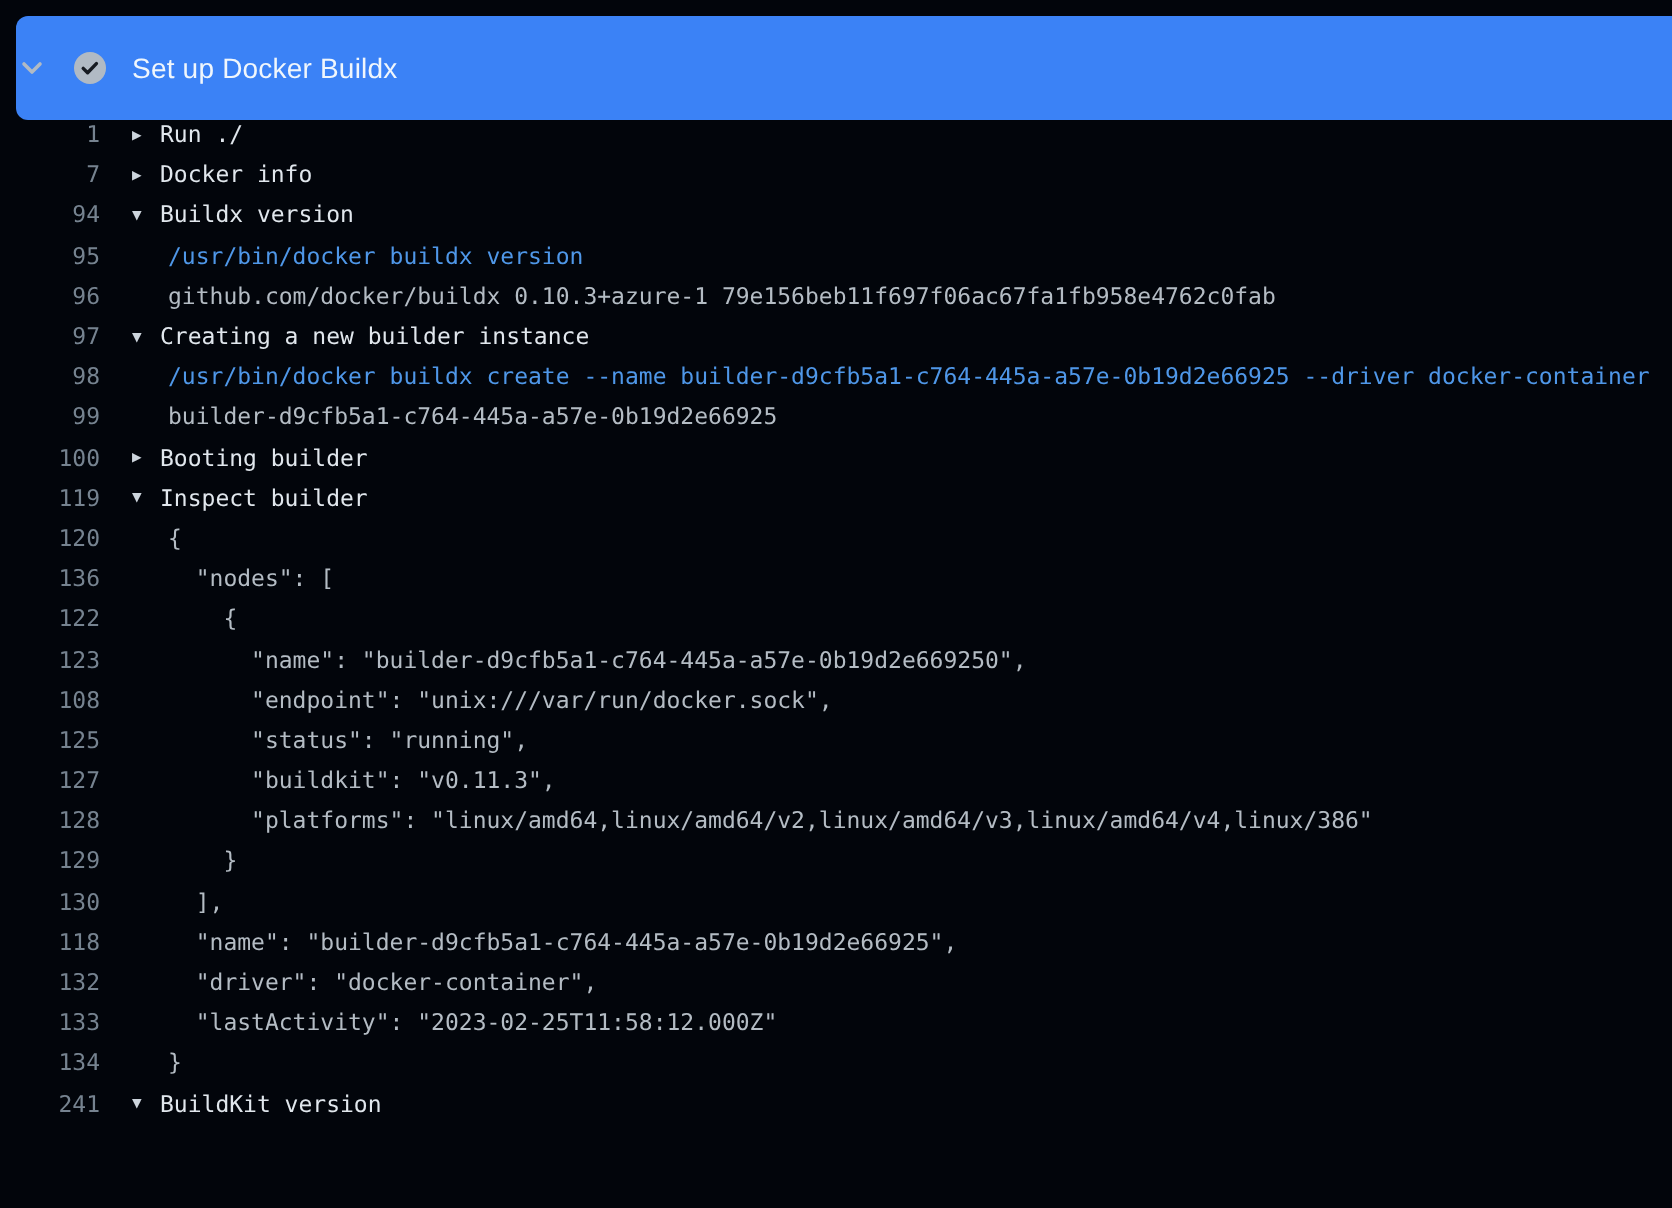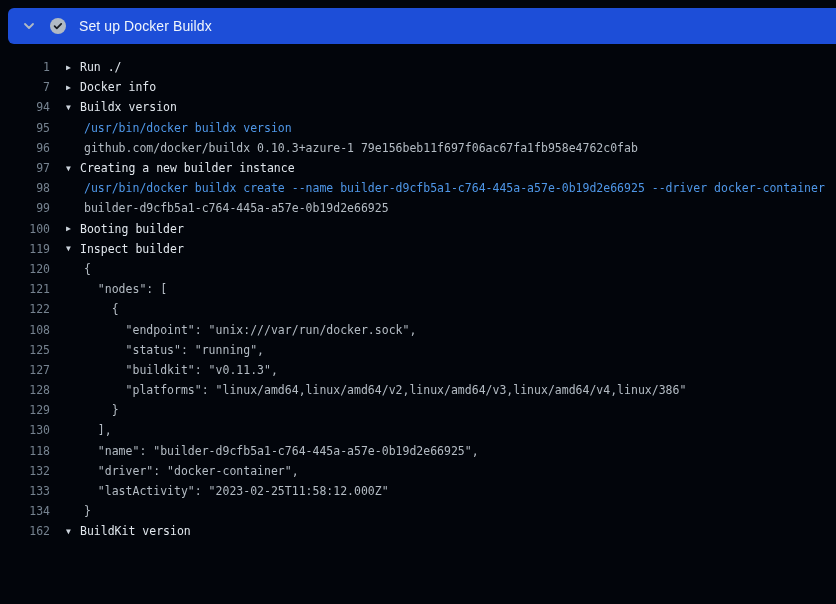--- a/index.html
+++ b/index.html
@@ -5,25 +5,25 @@
   html,body{margin:0;padding:0;}
   body{
     width:836px;height:604px;
     background:#02050b;
     overflow:hidden;
     position:relative;
     font-family:"Liberation Sans",sans-serif;
   }
   .step-header{
     position:absolute;left:8px;top:8px;
-    width:828px;height:36px;
-    background:#1d4ed8;
+    width:828px;height:52px;
+    background:#3b82f6;
     border-radius:6px 0 0 6px;
     display:flex;align-items:center;
-    padding-left:13px;box-sizing:border-box;
+    box-sizing:border-box;
     cursor:pointer;
   }
   .chev{width:16px;height:16px;flex:none;display:block;}
   .status{width:16px;height:16px;flex:none;margin-left:13px;display:block;}
   .step-title{
     margin-left:13px;
     color:#f0f6fc;
     font-size:14px;font-weight:500;
     letter-spacing:.1px;
   }
@@ -83,26 +83,27 @@
     <div class="row group"><span class="num">7</span><span class="content"><span class="arrow">▶</span><span class="txt">Docker info</span></span></div>
     <div class="row group"><span class="num">94</span><span class="content"><span class="arrow">▼</span><span class="txt">Buildx version</span></span></div>
     <div class="row command"><span class="num">95</span><span class="content"><span class="txt">/usr/bin/docker buildx version</span></span></div>
     <div class="row output"><span class="num">96</span><span class="content"><span class="txt">github.com/docker/buildx 0.10.3+azure-1 79e156beb11f697f06ac67fa1fb958e4762c0fab</span></span></div>
     <div class="row group"><span class="num">97</span><span class="content"><span class="arrow">▼</span><span class="txt">Creating a new builder instance</span></span></div>
     <div class="row command"><span class="num">98</span><span class="content"><span class="txt">/usr/bin/docker buildx create --name builder-d9cfb5a1-c764-445a-a57e-0b19d2e66925 --driver docker-container</span></span></div>
     <div class="row output"><span class="num">99</span><span class="content"><span class="txt">builder-d9cfb5a1-c764-445a-a57e-0b19d2e66925</span></span></div>
     <div class="row group"><span class="num">100</span><span class="content"><span class="arrow">▶</span><span class="txt">Booting builder</span></span></div>
     <div class="row group"><span class="num">119</span><span class="content"><span class="arrow">▼</span><span class="txt">Inspect builder</span></span></div>
     <div class="row output"><span class="num">120</span><span class="content"><span class="txt">{</span></span></div>
-    <div class="row output"><span class="num">121</span><span class="content"><span class="txt">  "nodes": [</span></span></div>
+    <div class="row output"><span class="num">136</span><span class="content"><span class="txt">  "nodes": [</span></span></div>
     <div class="row output"><span class="num">122</span><span class="content"><span class="txt">    {</span></span></div>
+    <div class="row output"><span class="num">123</span><span class="content"><span class="txt">      "name": "builder-d9cfb5a1-c764-445a-a57e-0b19d2e669250",</span></span></div>
     <div class="row output"><span class="num">108</span><span class="content"><span class="txt">      "endpoint": "unix:///var/run/docker.sock",</span></span></div>
     <div class="row output"><span class="num">125</span><span class="content"><span class="txt">      "status": "running",</span></span></div>
     <div class="row output"><span class="num">127</span><span class="content"><span class="txt">      "buildkit": "v0.11.3",</span></span></div>
     <div class="row output"><span class="num">128</span><span class="content"><span class="txt">      "platforms": "linux/amd64,linux/amd64/v2,linux/amd64/v3,linux/amd64/v4,linux/386"</span></span></div>
     <div class="row output"><span class="num">129</span><span class="content"><span class="txt">    }</span></span></div>
     <div class="row output"><span class="num">130</span><span class="content"><span class="txt">  ],</span></span></div>
     <div class="row output"><span class="num">118</span><span class="content"><span class="txt">  "name": "builder-d9cfb5a1-c764-445a-a57e-0b19d2e66925",</span></span></div>
     <div class="row output"><span class="num">132</span><span class="content"><span class="txt">  "driver": "docker-container",</span></span></div>
     <div class="row output"><span class="num">133</span><span class="content"><span class="txt">  "lastActivity": "2023-02-25T11:58:12.000Z"</span></span></div>
     <div class="row output"><span class="num">134</span><span class="content"><span class="txt">}</span></span></div>
-    <div class="row group"><span class="num">162</span><span class="content"><span class="arrow">▼</span><span class="txt">BuildKit version</span></span></div>
+    <div class="row group"><span class="num">241</span><span class="content"><span class="arrow">▼</span><span class="txt">BuildKit version</span></span></div>
   </div>
 
 </body></html>

